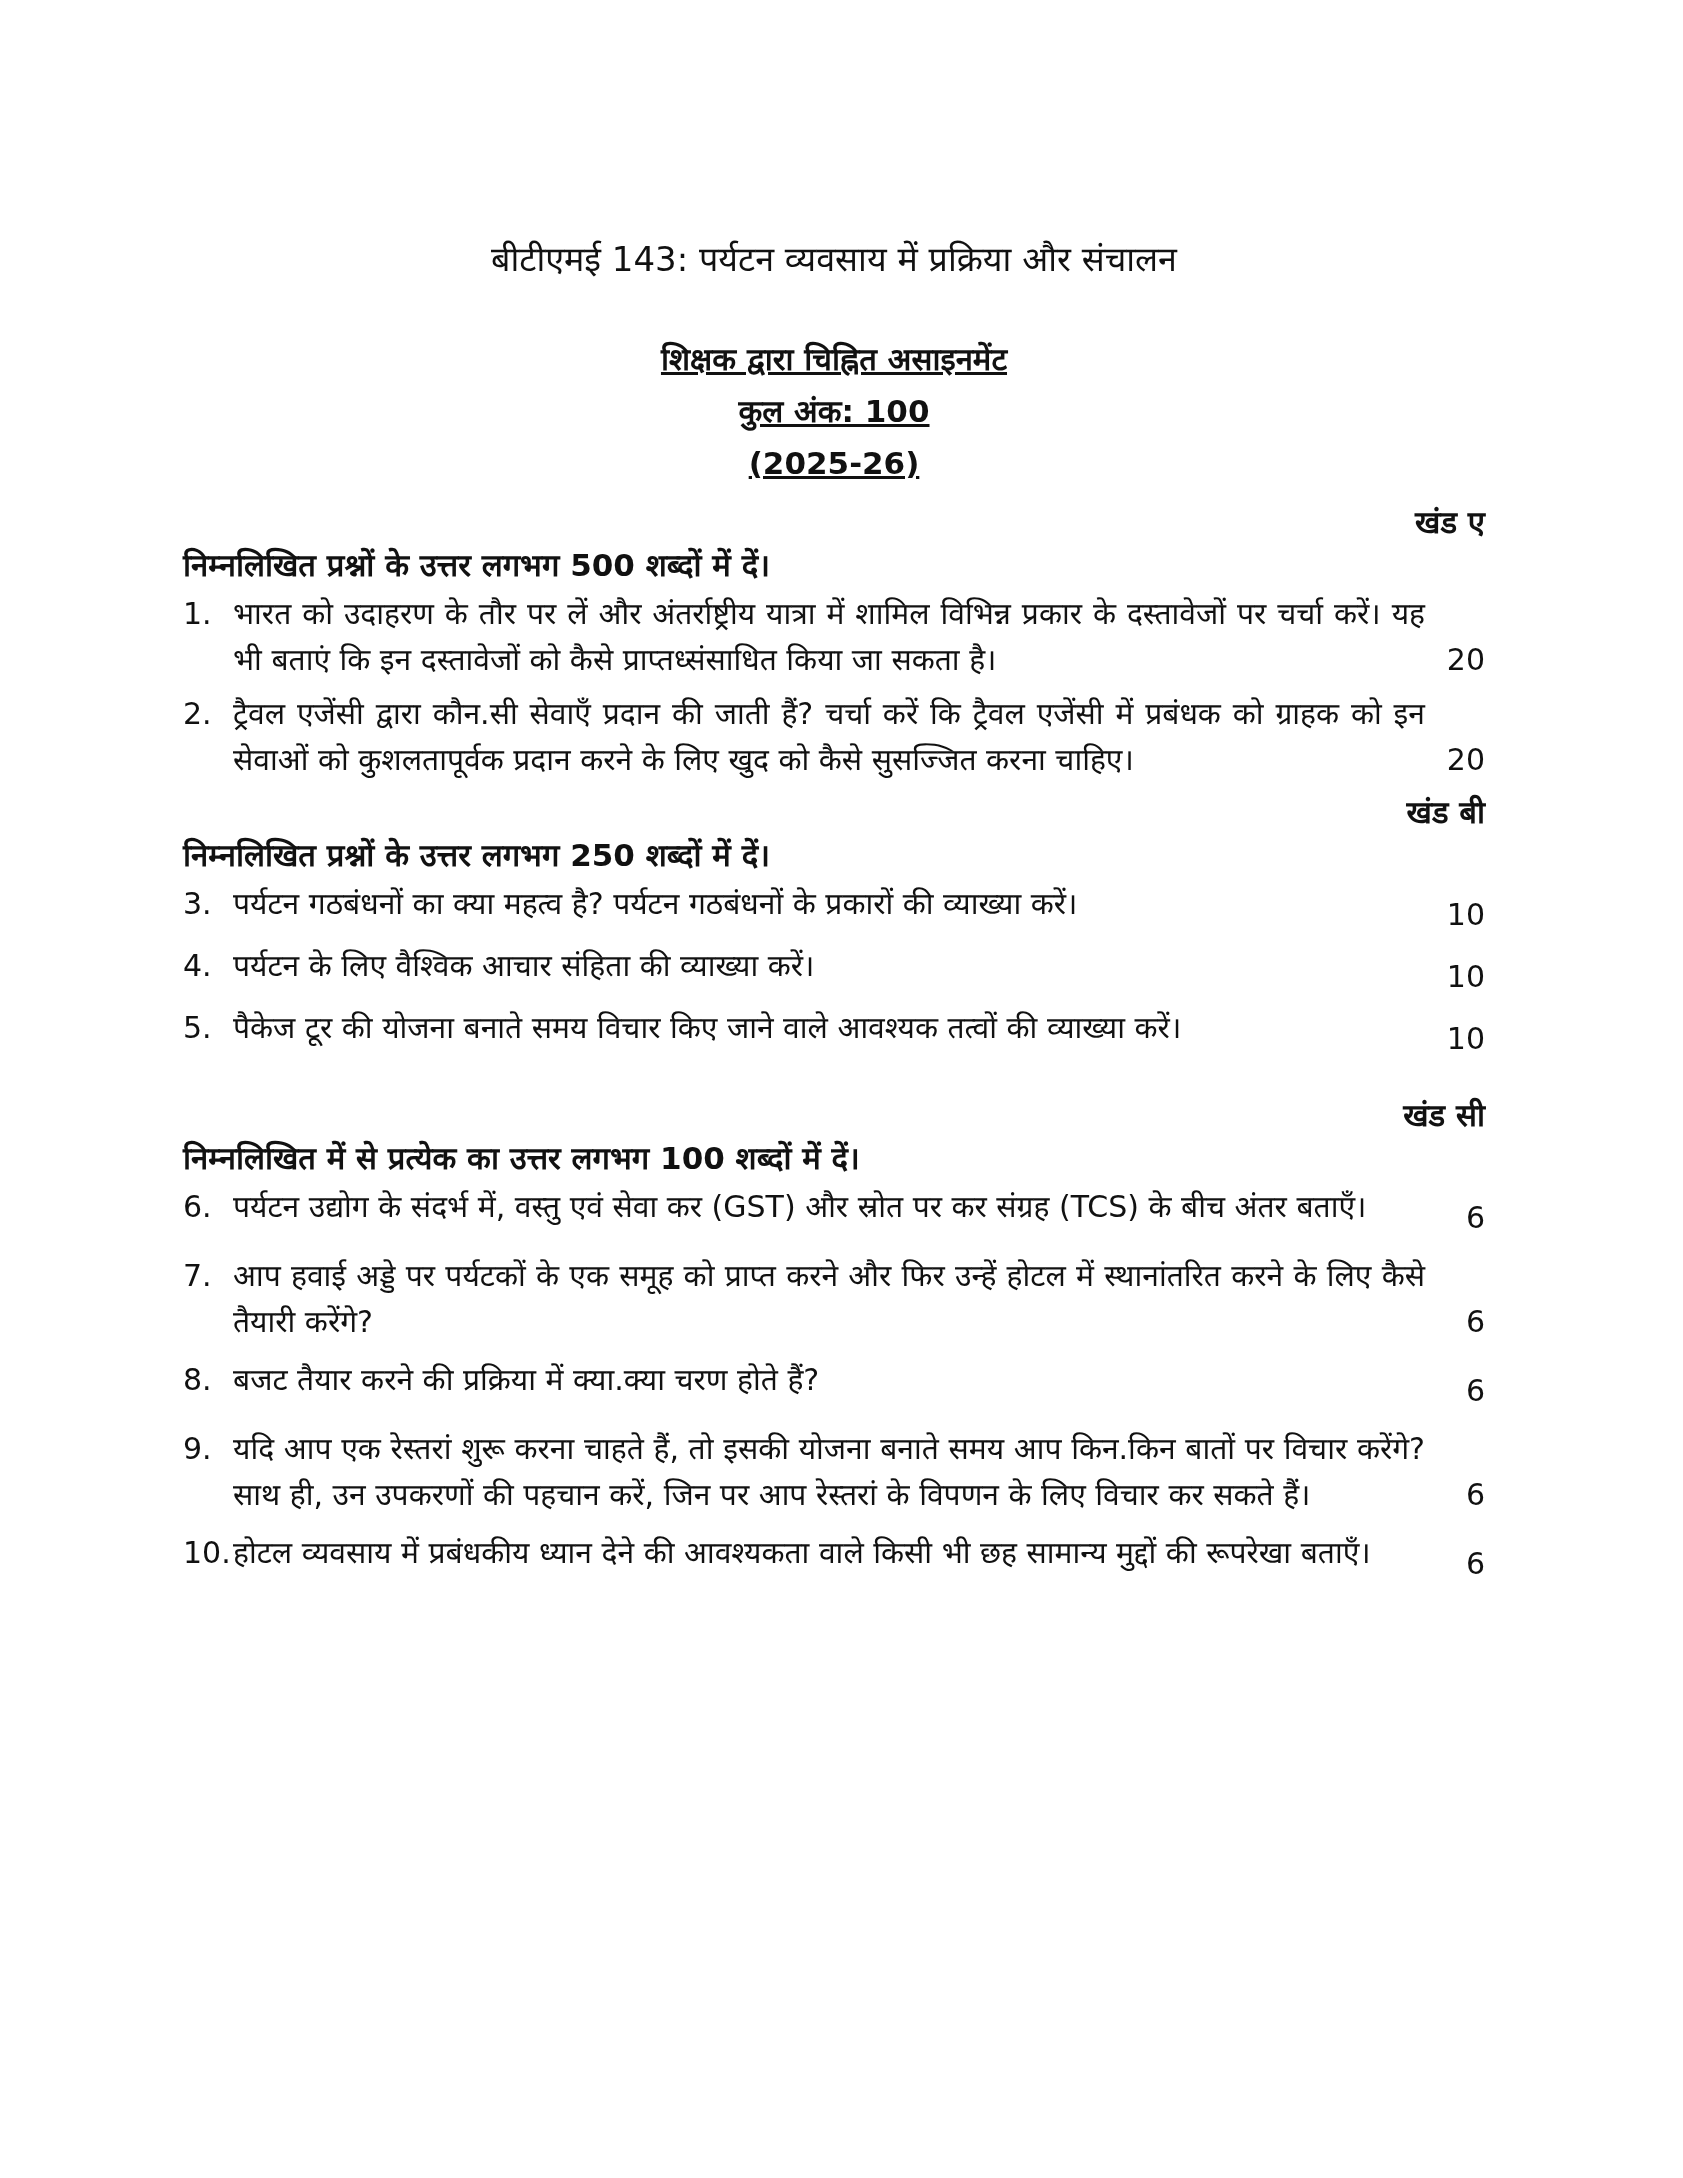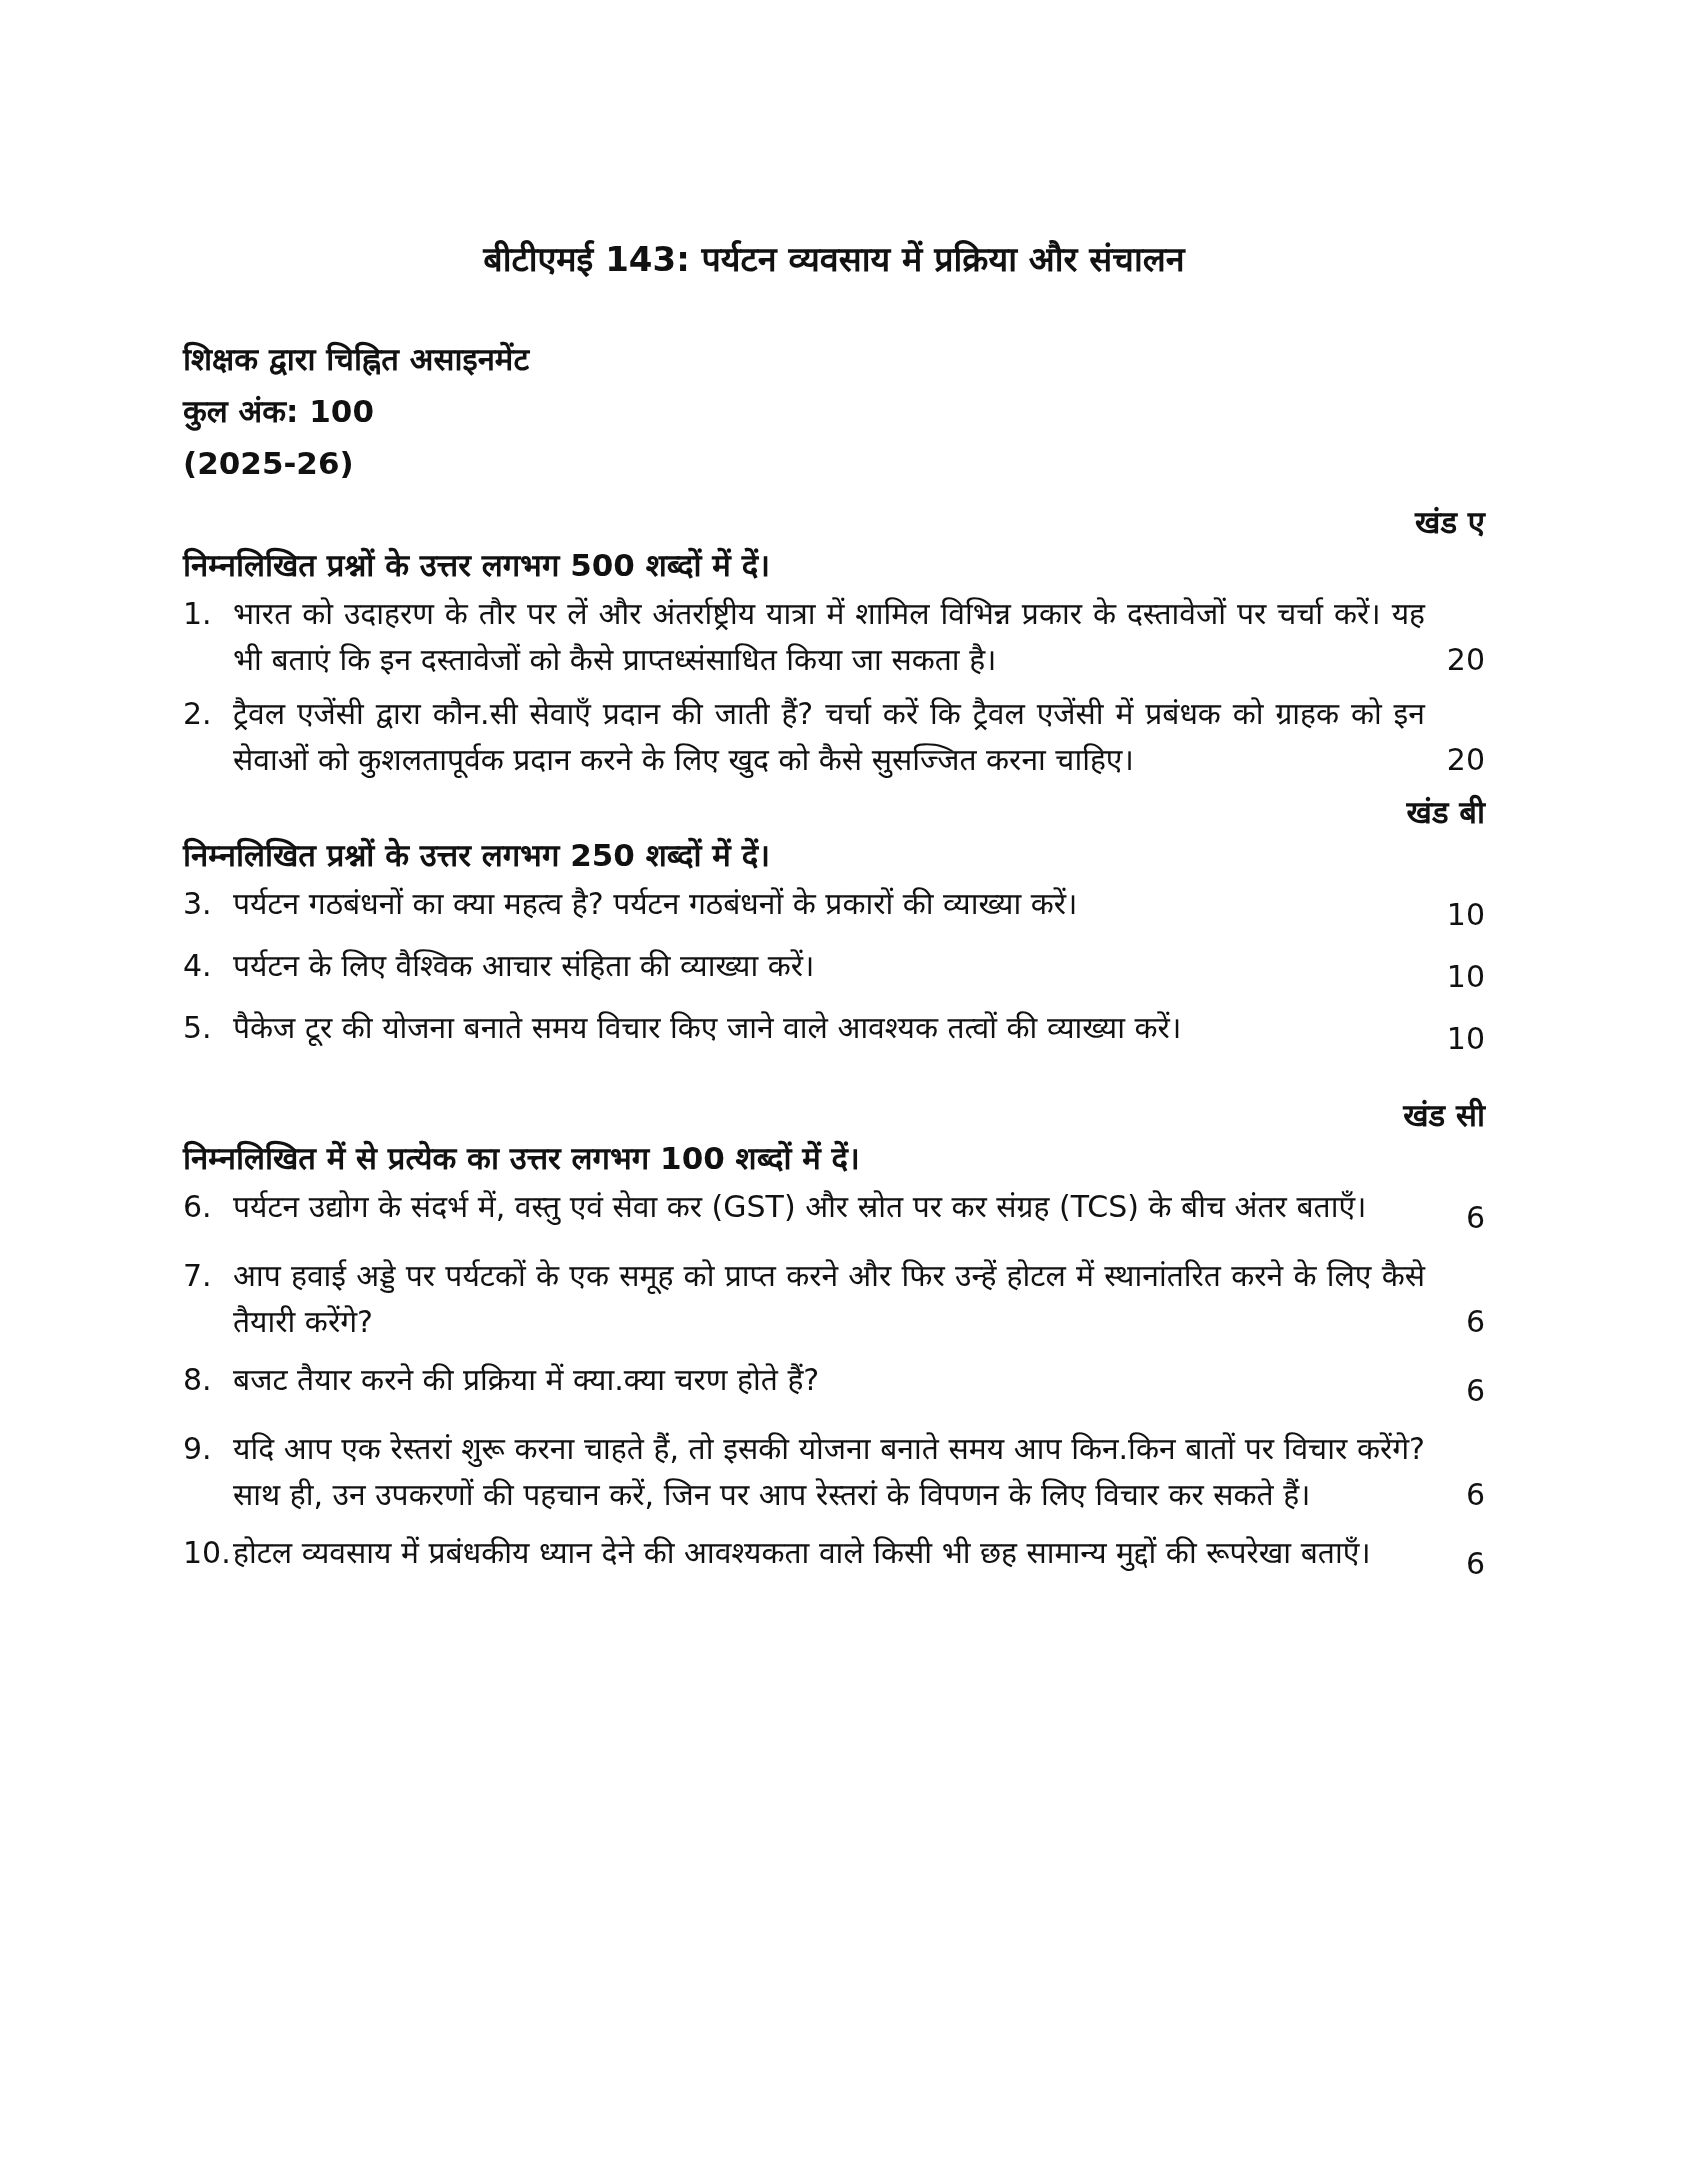--- a/index.html
+++ b/index.html
@@ -16,30 +16,31 @@
     -webkit-font-smoothing: antialiased;
   }
   .doc {
     position: absolute;
     top: 0; left: 0; right: 0; bottom: 0;
     padding: 236px 198px 0 183px;
     box-sizing: border-box;
   }
   .page-title {
     text-align: center;
-    font-weight: bold;
+    font-weight: normal;
     font-size: 34px;
     line-height: 46px;
   }
   .header-block {
     margin-top: 51px;
-    text-align: left;
+    text-align: center;
     font-weight: bold;
     font-size: 31px;
     line-height: 52px;
+    text-decoration: underline;
   }
   .section-heading {
     text-align: right;
     font-weight: bold;
     font-size: 31px;
     line-height: 42px;
   }
   .sec-a .section-heading { margin-top: 12px; }
   .sec-b .section-heading { }
   .sec-c .section-heading { margin-top: 32px; }

